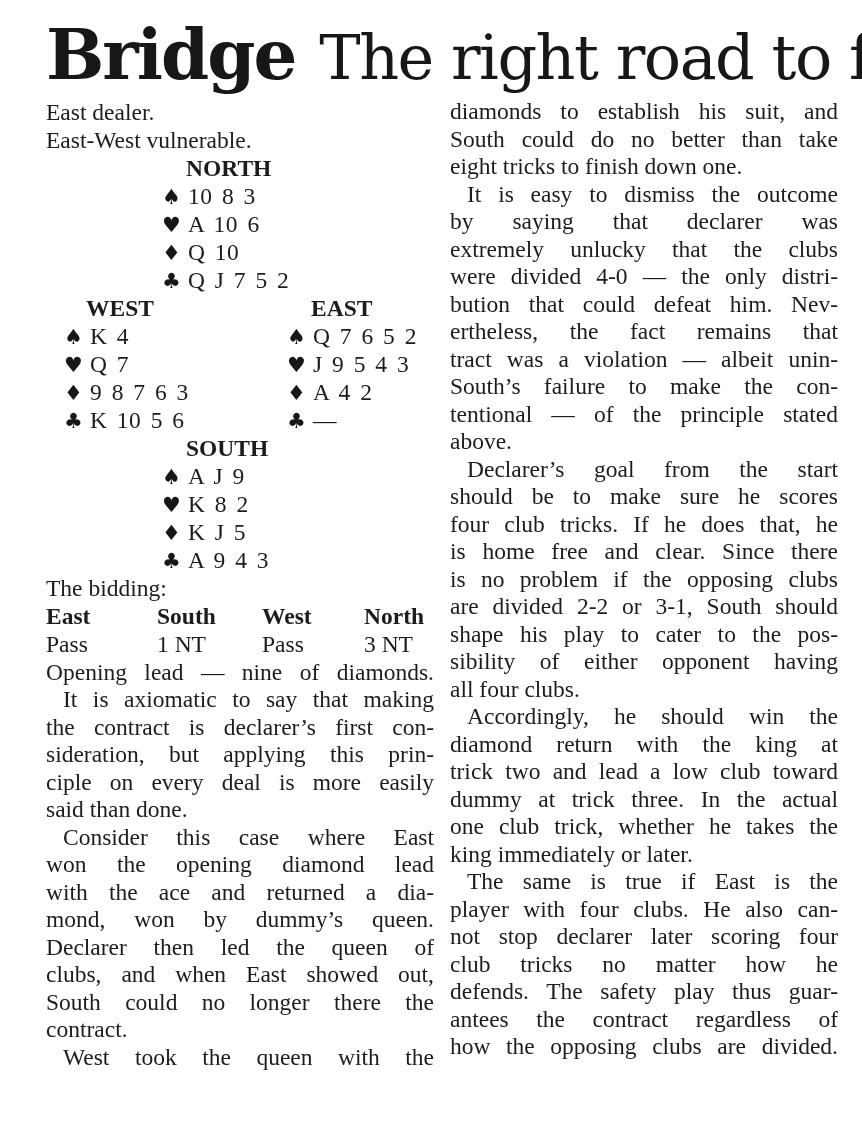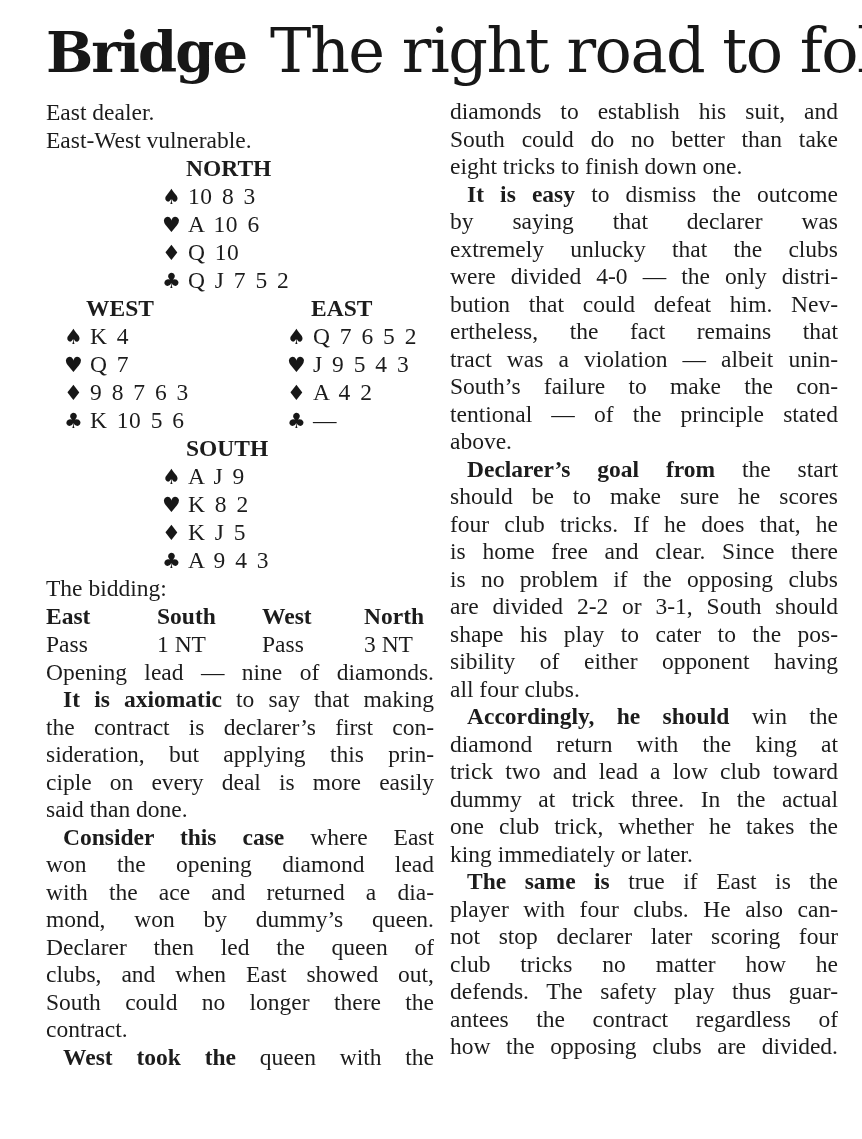--- a/index.html
+++ b/index.html
@@ -9,37 +9,37 @@
     color:#1c1c1c;
     font-family:"Liberation Serif", serif;
     overflow:hidden;
   }
   .page { padding:14px 8px 0 46px; }
 
   
   .masthead { display:flex; align-items:baseline; height:72px; margin-bottom:12px; white-space:nowrap; }
   .logo {
     font-family:"DejaVu Serif", serif;
-    font-weight:bold; font-size:56px; letter-spacing:-2px;
+    font-weight:bold; font-size:69px; letter-spacing:-2px;
     color:#171717;
   }
   .headline {
     font-family:"DejaVu Serif", serif;
     font-size:62px; letter-spacing:-1.5px;
     margin-left:24px; color:#171717;
   }
 
   
   .columns { display:flex; gap:16px; }
   .col { width:388px; font-size:23.5px; }
 
   .line { line-height:27.5px; min-height:27.5px; overflow:hidden; }
   .just { text-align:justify; text-align-last:justify; }
   .indent { text-indent:17px; }
-  .lead { font-weight:bold; }
+  .lead { font-weight:normal; }
 
   
   .deal .line { line-height:28px; min-height:28px; }
   .hand-label { font-weight:bold; line-height:28px; }
   .hand-ns { margin-left:116px; }
   .hand-ns .hand-label { margin-left:24px; }
   .ew-row { display:flex; }
   .hand-west { width:223px; margin-left:18px; }
   .hand-west .hand-label { margin-left:22px; }
   .hand-east { flex:1; }

